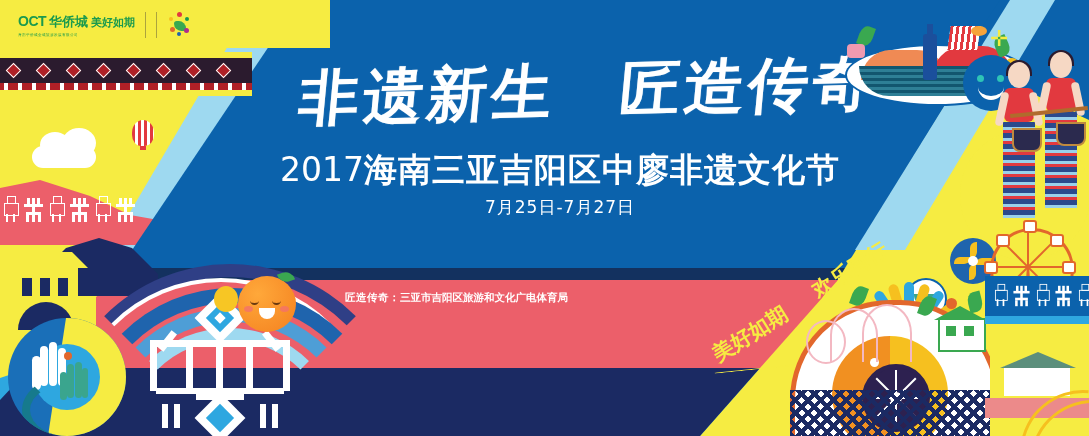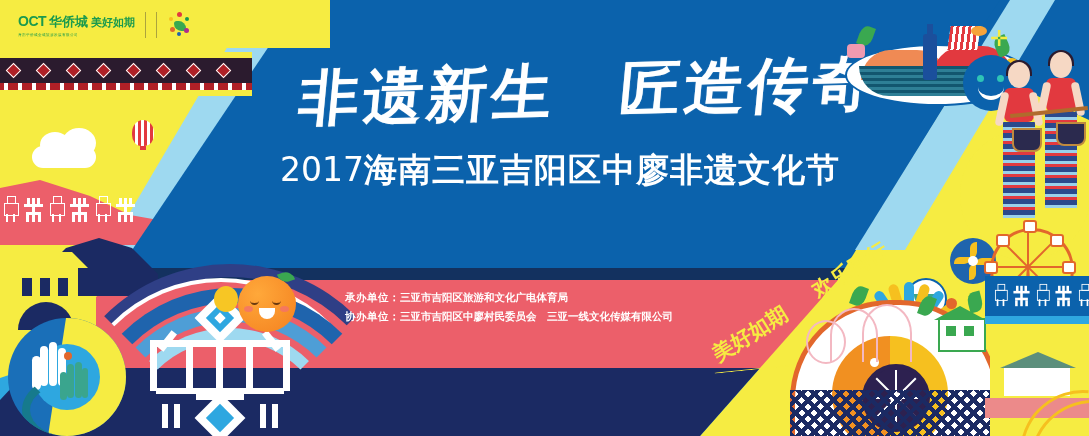--- a/index.html
+++ b/index.html
@@ -458,24 +458,24 @@
     <div class="eye" style="left:34px;"></div>
     <div class="cheek" style="left:6px;"></div>
     <div class="cheek" style="left:42px;"></div>
     <div class="mouth"></div>
   </div>
 
   <div class="title-main">非遗新生　匠造传奇</div>
   <div class="title-sub">
     <span class="yr">2017</span><span>海南三亚吉阳区中廖非遗文化节</span>
   </div>
+  <div class="title-date">7月25日-7月27日</div>
 
   <div class="orgs">
-    <div><span class="lbl">承办单位：</span><span>三亚市吉阳区旅游和文化广电体育局</span></div>
-    <div><span class="lbl">协办单位：</span><span>三亚市吉阳区中廖村民委员会　三亚一线文化传媒有限公司</span></div>
+    <div><span class="lbl">匠造传奇：</span><span>三亚市吉阳区旅游和文化广电体育局</span></div>
   </div>
 
   <div class="slogan">
     <div class="slog-line"></div>
     <span class="slg1">美好如期</span>
     <span class="slg2">欢乐同行</span>
   </div>
 
   <div class="island">
     <div class="isl-base"></div>

